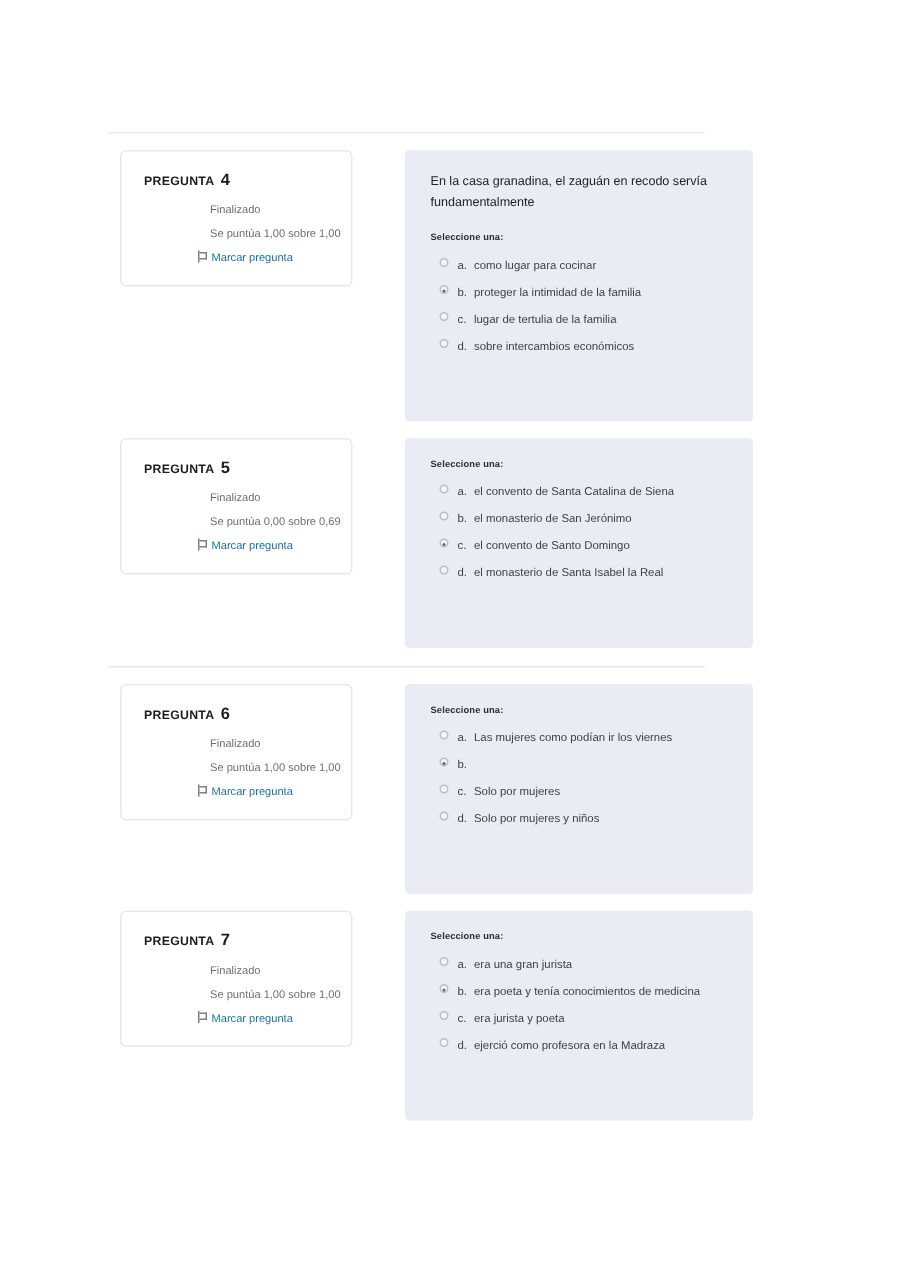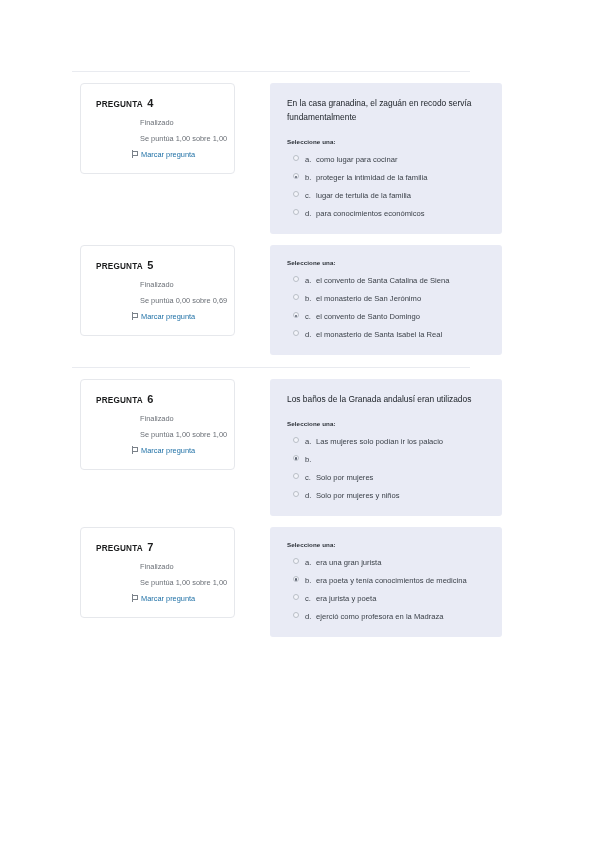--- a/index.html
+++ b/index.html
@@ -16,21 +16,21 @@
     position: relative;
     width: 600px;
     height: 848px;
     background: #ffffff;
     padding: 0;
   }
 
   .content-area {
     position: absolute;
     left: 0;
-    top: 0;
+    top: 17px;
     width: 600px;
     padding: 0 60px 0 0;
   }
 
   .divider {
     height: 1px;
     background: #e9ebf0;
     margin: 0 70px 0 72px;
   }
 
@@ -107,21 +107,21 @@
     width: 4px; height: 3.5px;
     border: 0.8px solid #7a8189;
     border-left: none;
   }
 
   .q-right {
     margin-left: 35px;
     width: 232px;
     background: #e9ebf5;
     border-radius: 3px;
-    padding: 14px 16px 8px 17px;
+    padding: 14px 16px 38px 17px;
     flex: 0 0 auto;
   }
 
   .q-text {
     font-size: 8.4px;
     color: #20252b;
     line-height: 1.65;
     margin-bottom: 13px;
     max-width: 205px;
   }
@@ -208,21 +208,21 @@
                 <span class="opt-text">proteger la intimidad de la familia</span>
               </li>
               <li class="option">
                 <span class="radio"></span>
                 <span class="opt-letter">c.</span>
                 <span class="opt-text">lugar de tertulia de la familia</span>
               </li>
               <li class="option">
                 <span class="radio"></span>
                 <span class="opt-letter">d.</span>
-                <span class="opt-text">para conocimientos económicos</span>
+                <span class="opt-text">sobre intercambios económicos</span>
               </li>
             </ul>
           </div>
         </div>
         <div class="q-block">
           <div class="q-left">
             <div class="q-title"><span>PREGUNTA</span> <span class="qnum">5</span></div>
             <div class="q-state">Finalizado</div>
             <div class="q-grade">Se puntúa 0,00 sobre 0,69</div>
             <div class="q-flag">
@@ -261,27 +261,26 @@
           <div class="q-left">
             <div class="q-title"><span>PREGUNTA</span> <span class="qnum">6</span></div>
             <div class="q-state">Finalizado</div>
             <div class="q-grade">Se puntúa 1,00 sobre 1,00</div>
             <div class="q-flag">
               <span class="flag-icon"></span>
               <span>Marcar pregunta</span>
             </div>
           </div>
           <div class="q-right">
-            <div class="q-text">Los baños de la Granada andalusí eran utilizados</div>
             <div class="q-select-label">Seleccione una:</div>
             <ul class="options">
               <li class="option">
                 <span class="radio"></span>
                 <span class="opt-letter">a.</span>
-                <span class="opt-text">Las mujeres solo podían ir los palacio</span>
+                <span class="opt-text">Las mujeres como podían ir los viernes</span>
               </li>
               <li class="option">
                 <span class="radio checked"></span>
                 <span class="opt-letter">b.</span>
               </li>
               <li class="option">
                 <span class="radio"></span>
                 <span class="opt-letter">c.</span>
                 <span class="opt-text">Solo por mujeres</span>
               </li>

